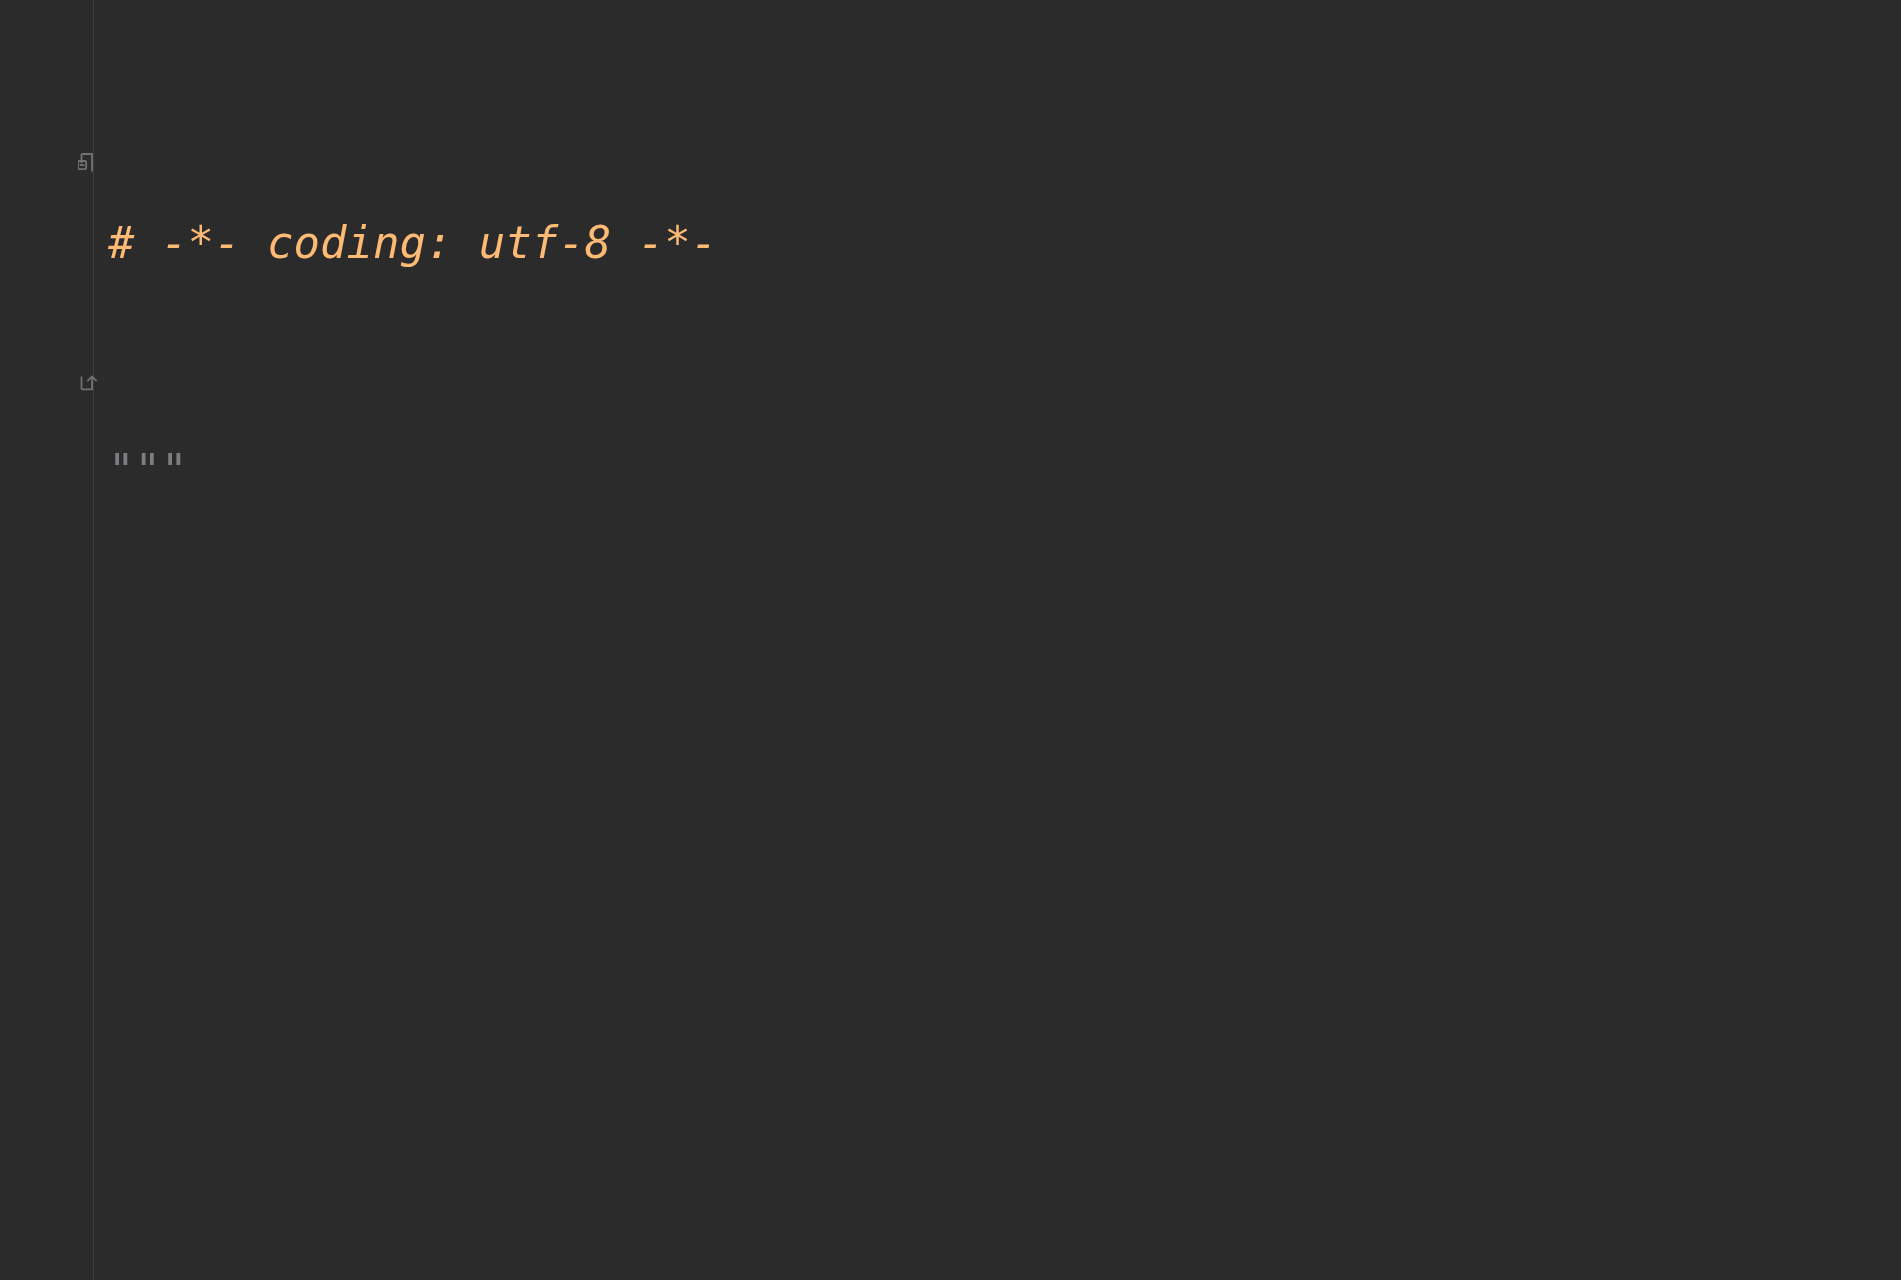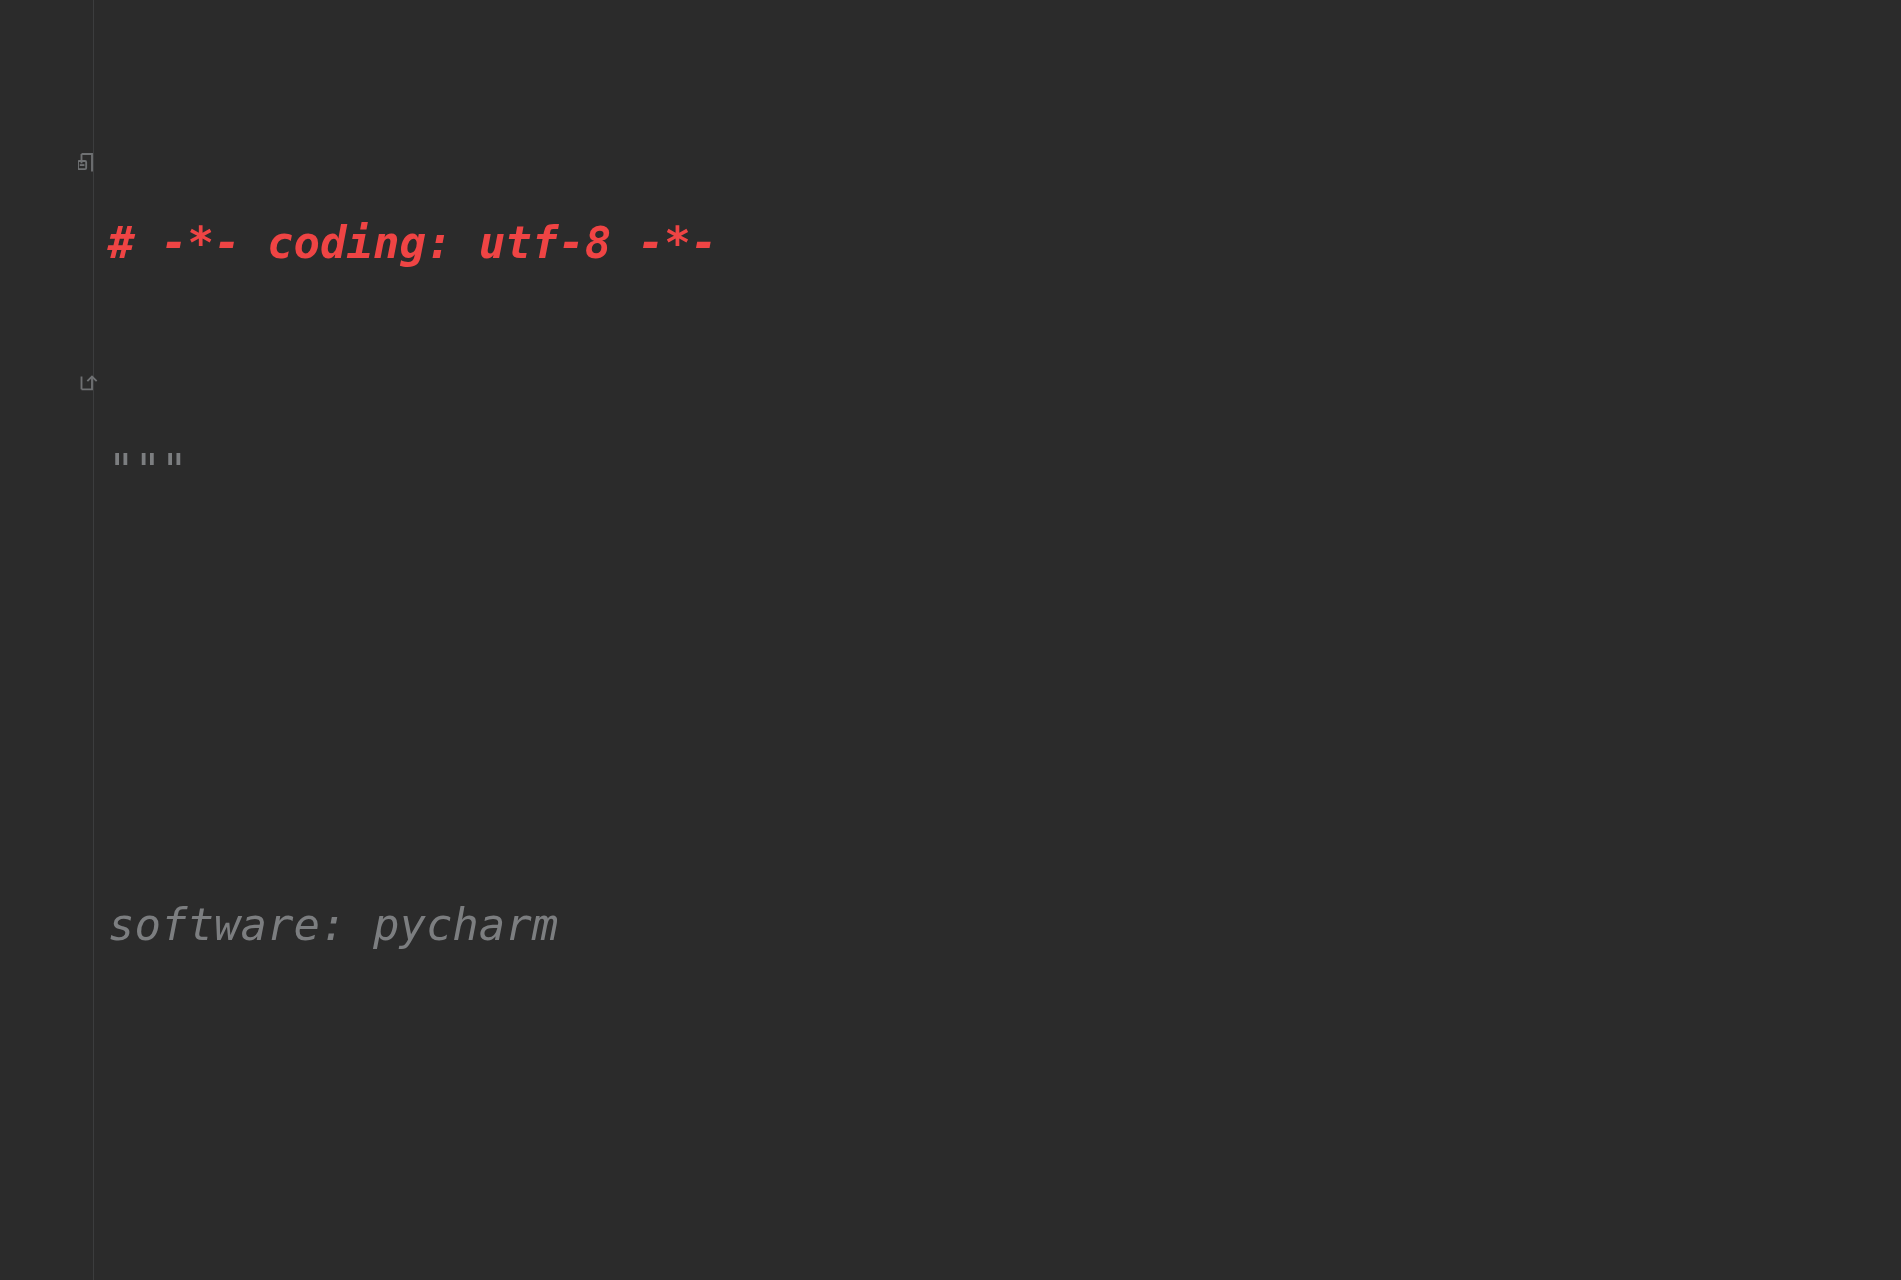--- a/index.html
+++ b/index.html
@@ -49,23 +49,22 @@
   .code {
     flex: 1;
     padding-top: 54px;
     white-space: pre;
   }
   .line {
     height: 76px;
     display: block;
   }
   .comment {
-    color: #ef4444;
+    color: #fdba74;
     font-style: italic;
-    font-weight: bold;
   }
   .docstring {
     color: #7c7e80;
     font-style: italic;
   }
 </style>
 </head>
 <body>
 
 <div class="editor">
@@ -84,21 +83,20 @@
         <path d="M3 3 L3 14"></path>
         <path d="M3 14 L12 14 L12 3"></path>
         <polyline points="8,7 12,3 16,7"></polyline>
       </svg>
     </div>
   </div>
   <div class="code">
     <span class="line"><span class="comment"># -*- coding: utf-8 -*-</span></span>
     <span class="line"><span class="docstring">"""</span></span>
     <span class="line"></span>
-    <span class="line"><span class="docstring">software: pycharm</span></span>
     
     
     
     
     
     
   </div>
 </div>
 
 </body></html>

